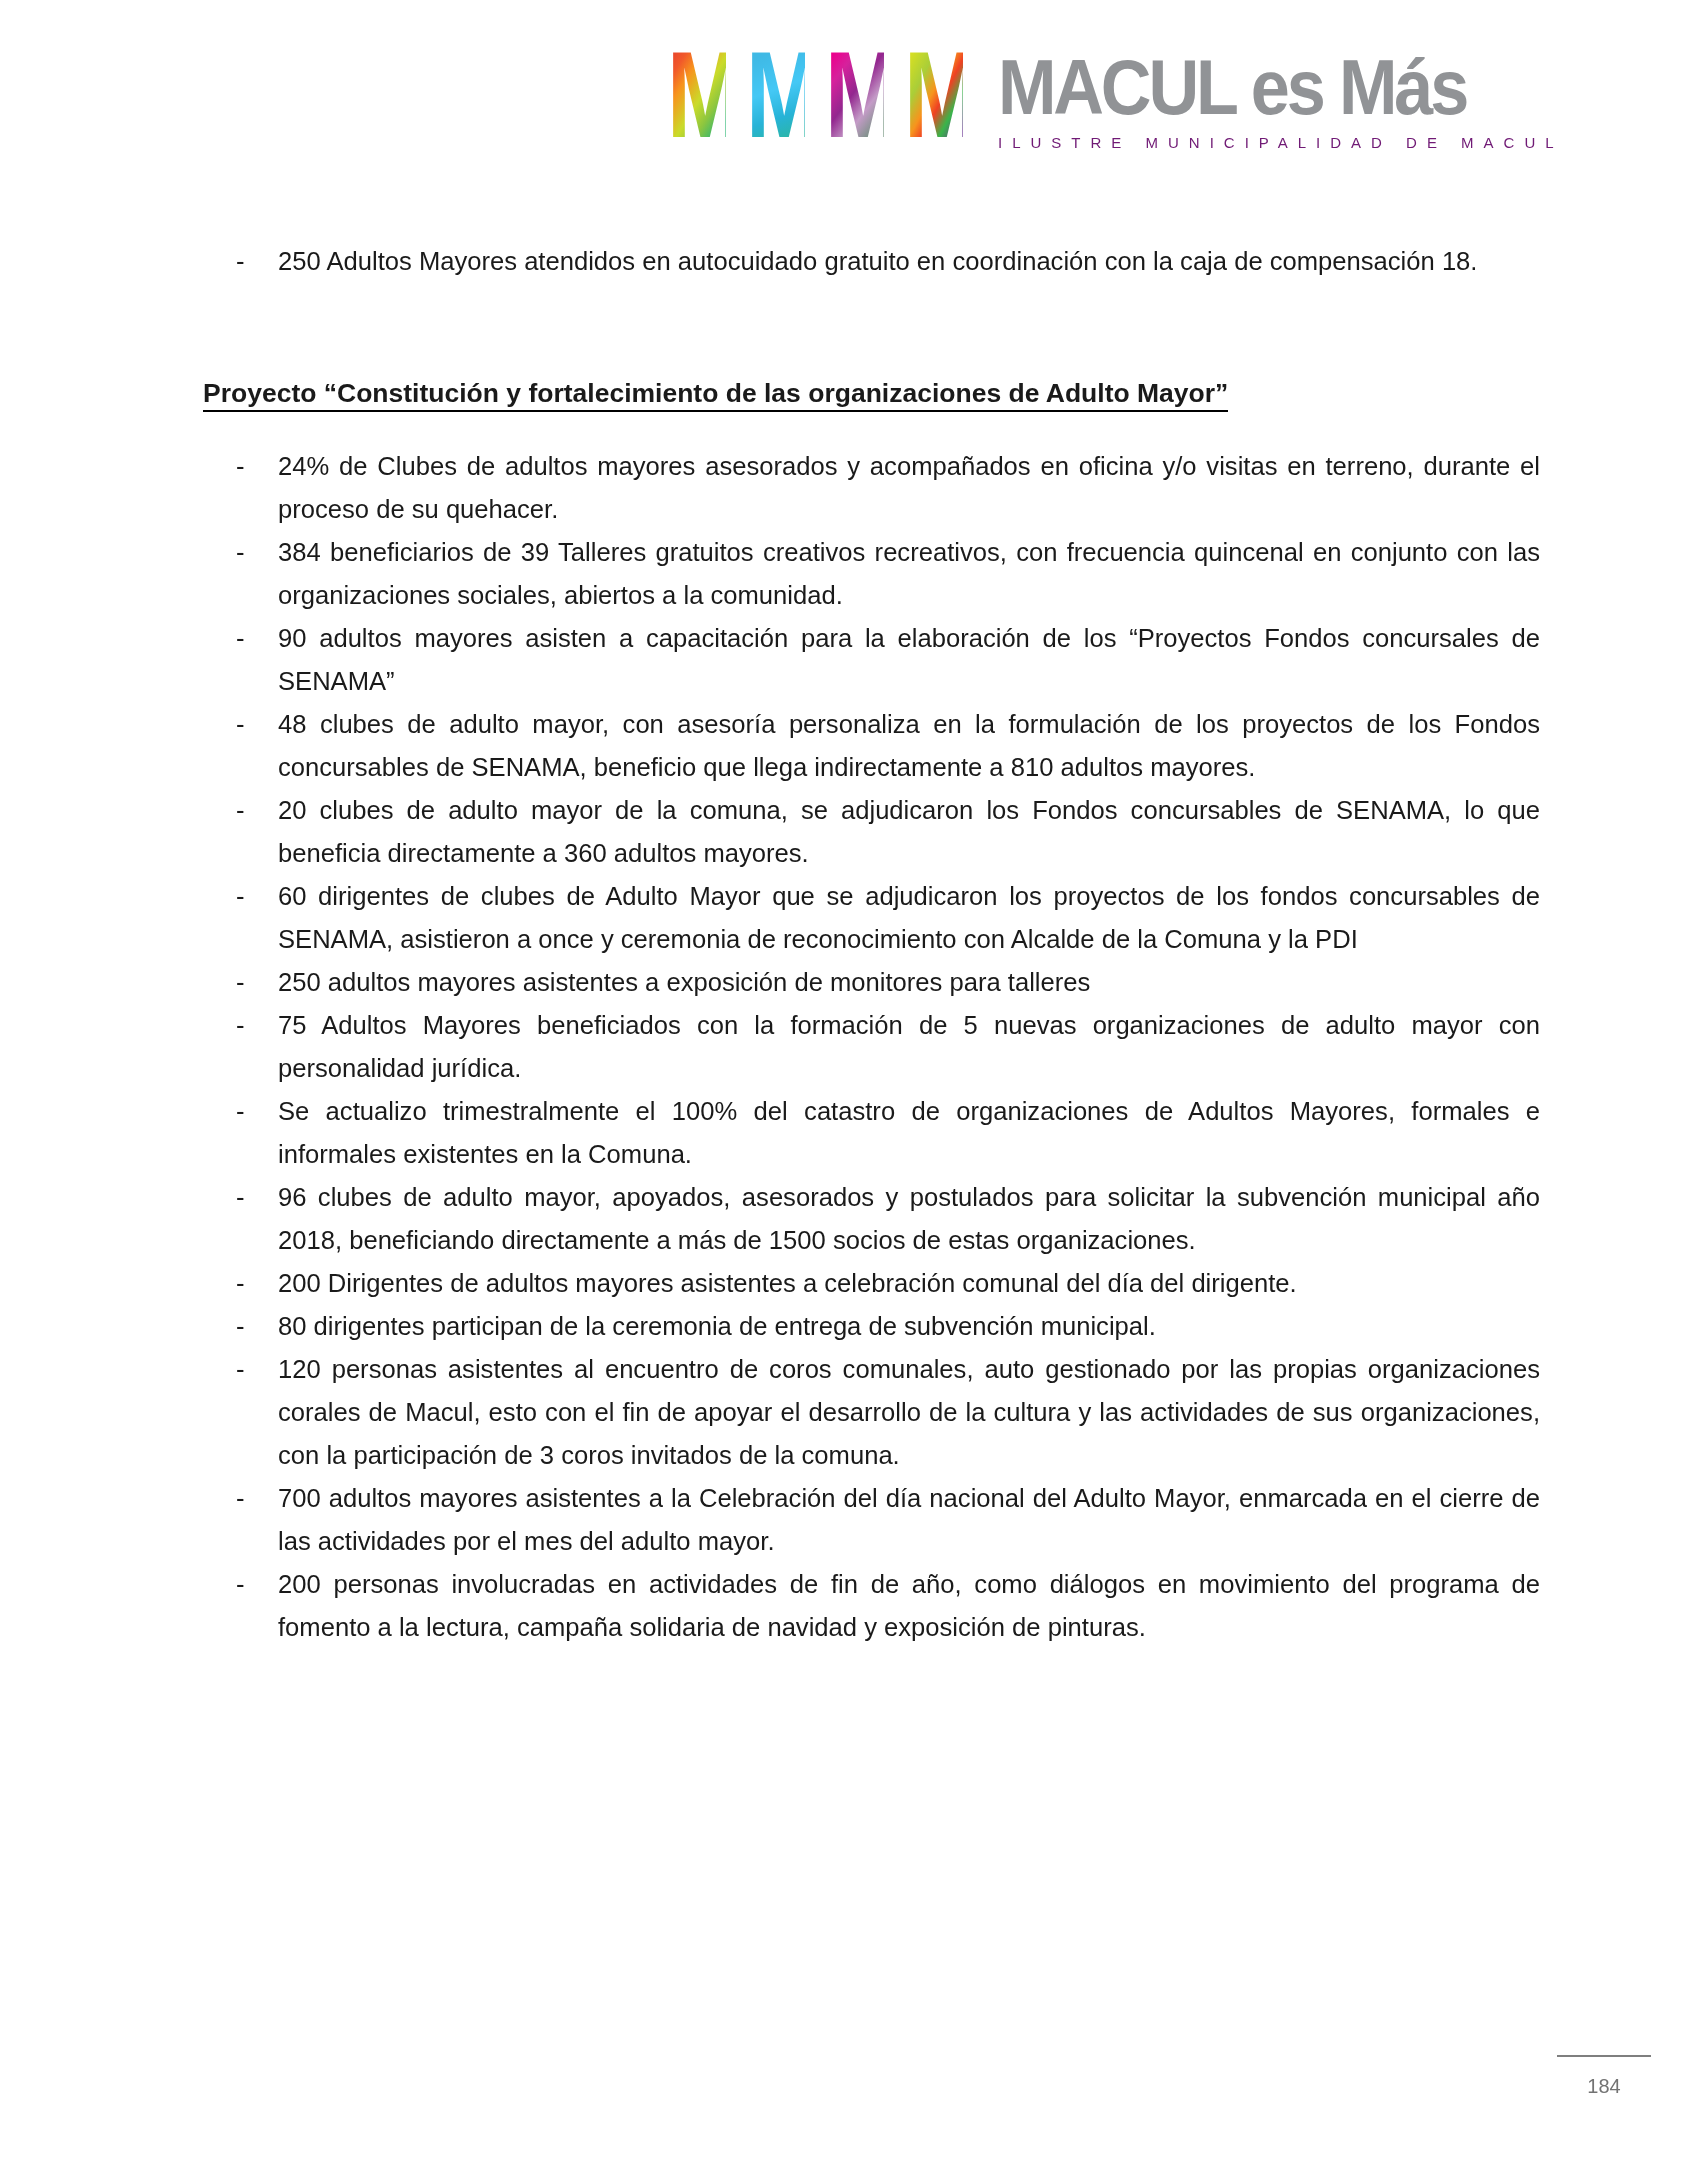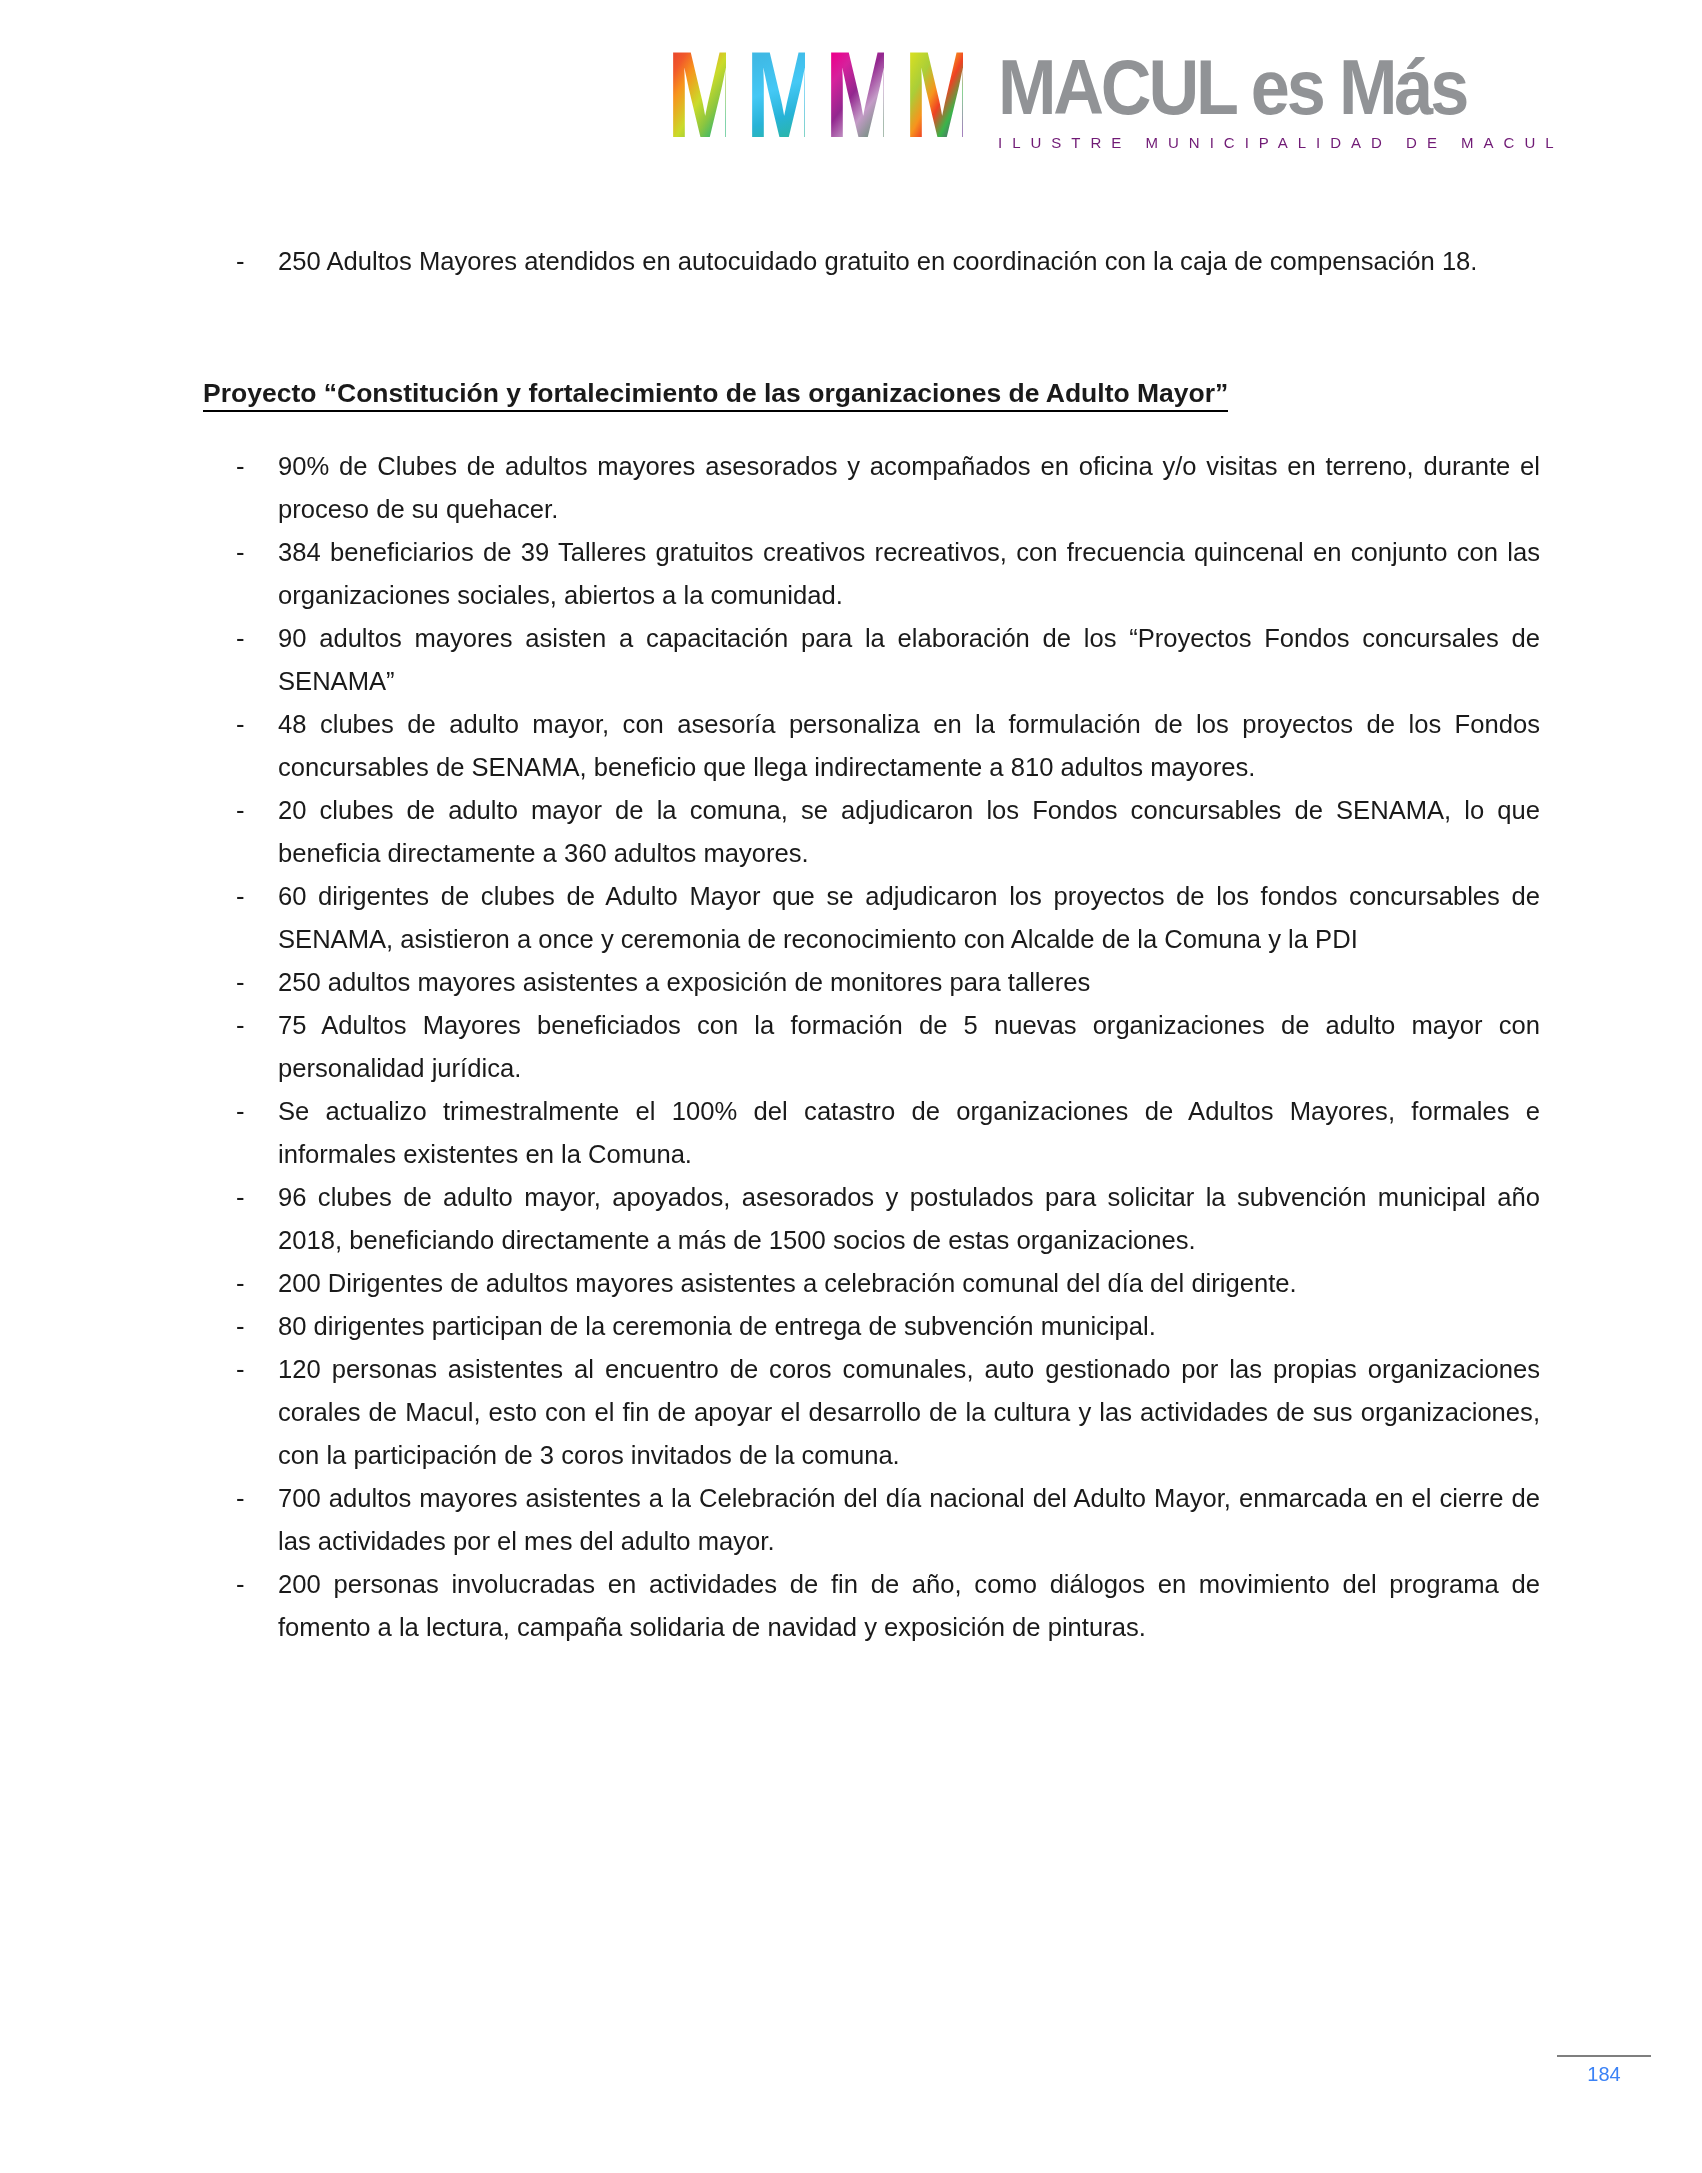--- a/index.html
+++ b/index.html
@@ -102,22 +102,22 @@
   
   .footer-pageno {
     position: absolute;
     left: 1557px;
     top: 2055px;
     width: 94px;
     border-top: 2.6px solid #7f7f7f;
     text-align: center;
     font-size: 20px;
     line-height: 25px;
-    color: #3b82f6;
-    padding-top: 5px;
+    color: #737373;
+    padding-top: 17px;
   }
 </style>
 </head>
 <body>
 
 <div class="page">
 
   <div class="logo">
     <div class="logo-mmmm">
       <span class="logo-m m1">M</span>
@@ -135,21 +135,21 @@
 
     <ul class="dash-list intro-list">
       <li>250 Adultos Mayores atendidos en autocuidado gratuito en coordinación con la caja de compensación 18.</li>
     </ul>
 
     <div class="section-heading">
       <span class="underline">Proyecto “Constitución y fortalecimiento de las organizaciones de Adulto Mayor”</span>
     </div>
 
     <ul class="dash-list main-list">
-      <li>90% de Clubes de adultos mayores asesorados y acompañados en oficina y/o visitas en terreno, durante el proceso de su quehacer.</li>
+      <li>24% de Clubes de adultos mayores asesorados y acompañados en oficina y/o visitas en terreno, durante el proceso de su quehacer.</li>
       <li>384 beneficiarios de 39 Talleres gratuitos creativos recreativos, con frecuencia quincenal en conjunto con las organizaciones sociales, abiertos a la comunidad.</li>
       <li>90 adultos mayores asisten a capacitación para la elaboración de los “Proyectos Fondos concursales de SENAMA”</li>
       <li>48 clubes de adulto mayor, con asesoría personaliza en la formulación de los proyectos de los Fondos concursables de SENAMA, beneficio que llega indirectamente a 810 adultos mayores.</li>
       <li>20 clubes de adulto mayor de la comuna, se adjudicaron los Fondos concursables de SENAMA, lo que beneficia directamente a 360 adultos mayores.</li>
       <li>60 dirigentes de clubes de Adulto Mayor que se adjudicaron los proyectos de los fondos concursables de SENAMA, asistieron a once y ceremonia de reconocimiento con Alcalde de la Comuna y la PDI</li>
       <li>250 adultos mayores asistentes a exposición de monitores para talleres</li>
       <li>75 Adultos Mayores beneficiados con la formación de 5 nuevas organizaciones de adulto mayor con personalidad jurídica.</li>
       <li>Se actualizo trimestralmente el 100% del catastro de organizaciones de Adultos Mayores, formales e informales existentes en la Comuna.</li>
       <li>96 clubes de adulto mayor, apoyados, asesorados y postulados para solicitar la subvención municipal año 2018, beneficiando directamente a más de 1500 socios de estas organizaciones.</li>
       <li>200 Dirigentes de adultos mayores asistentes a celebración comunal del día del dirigente.</li>

